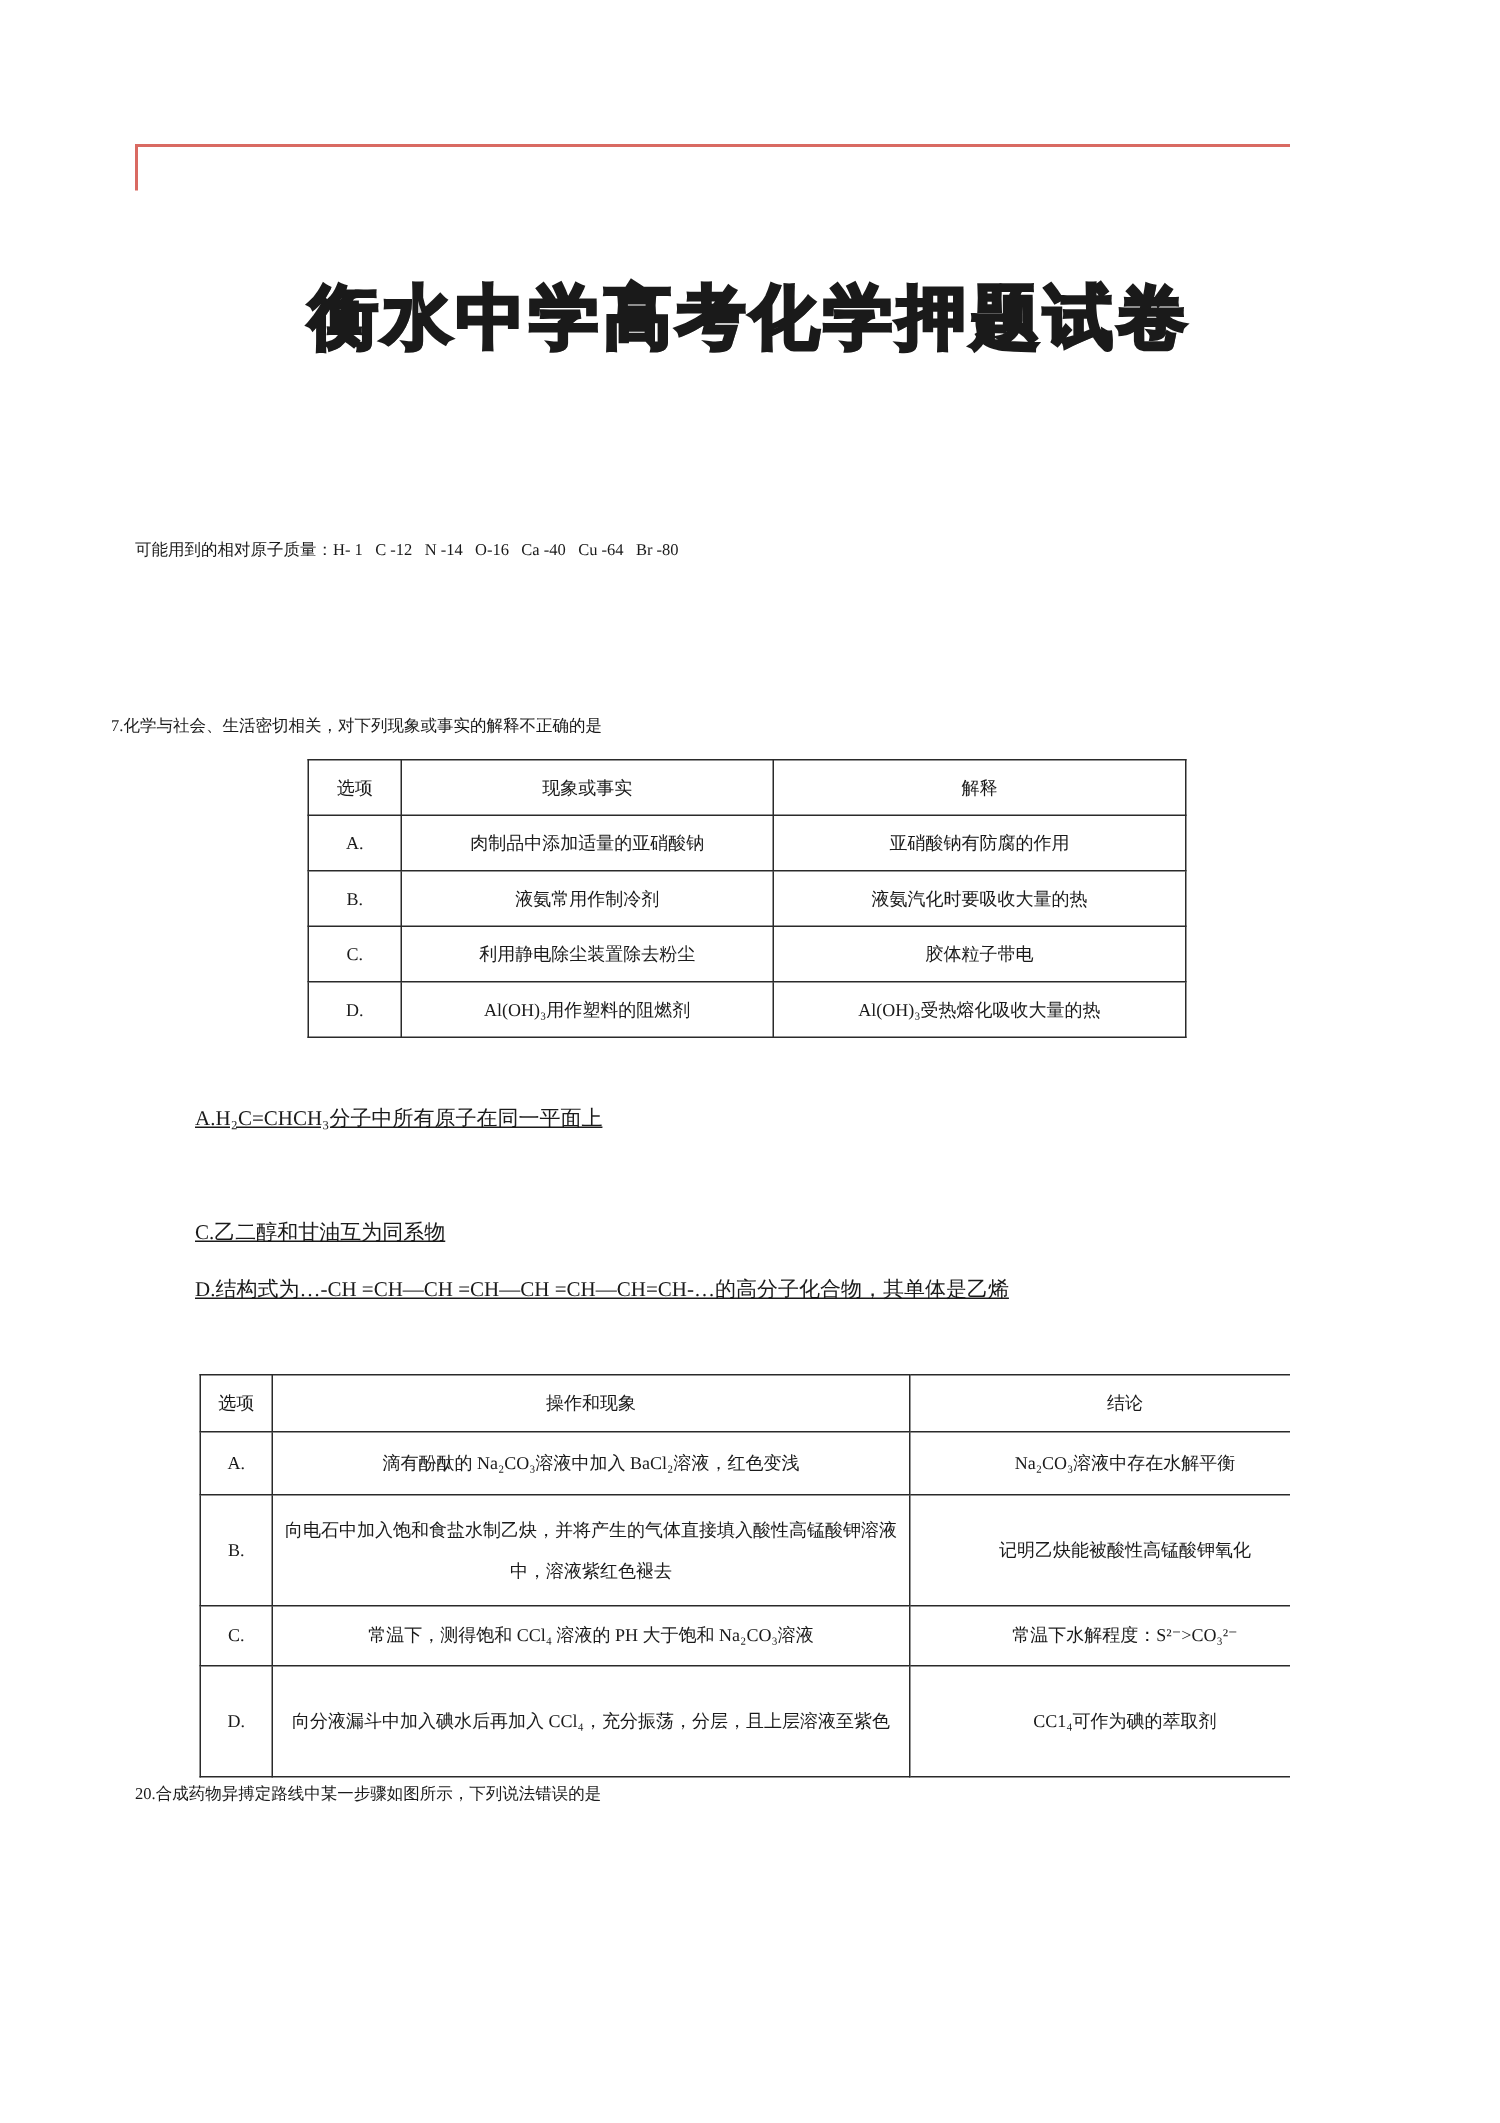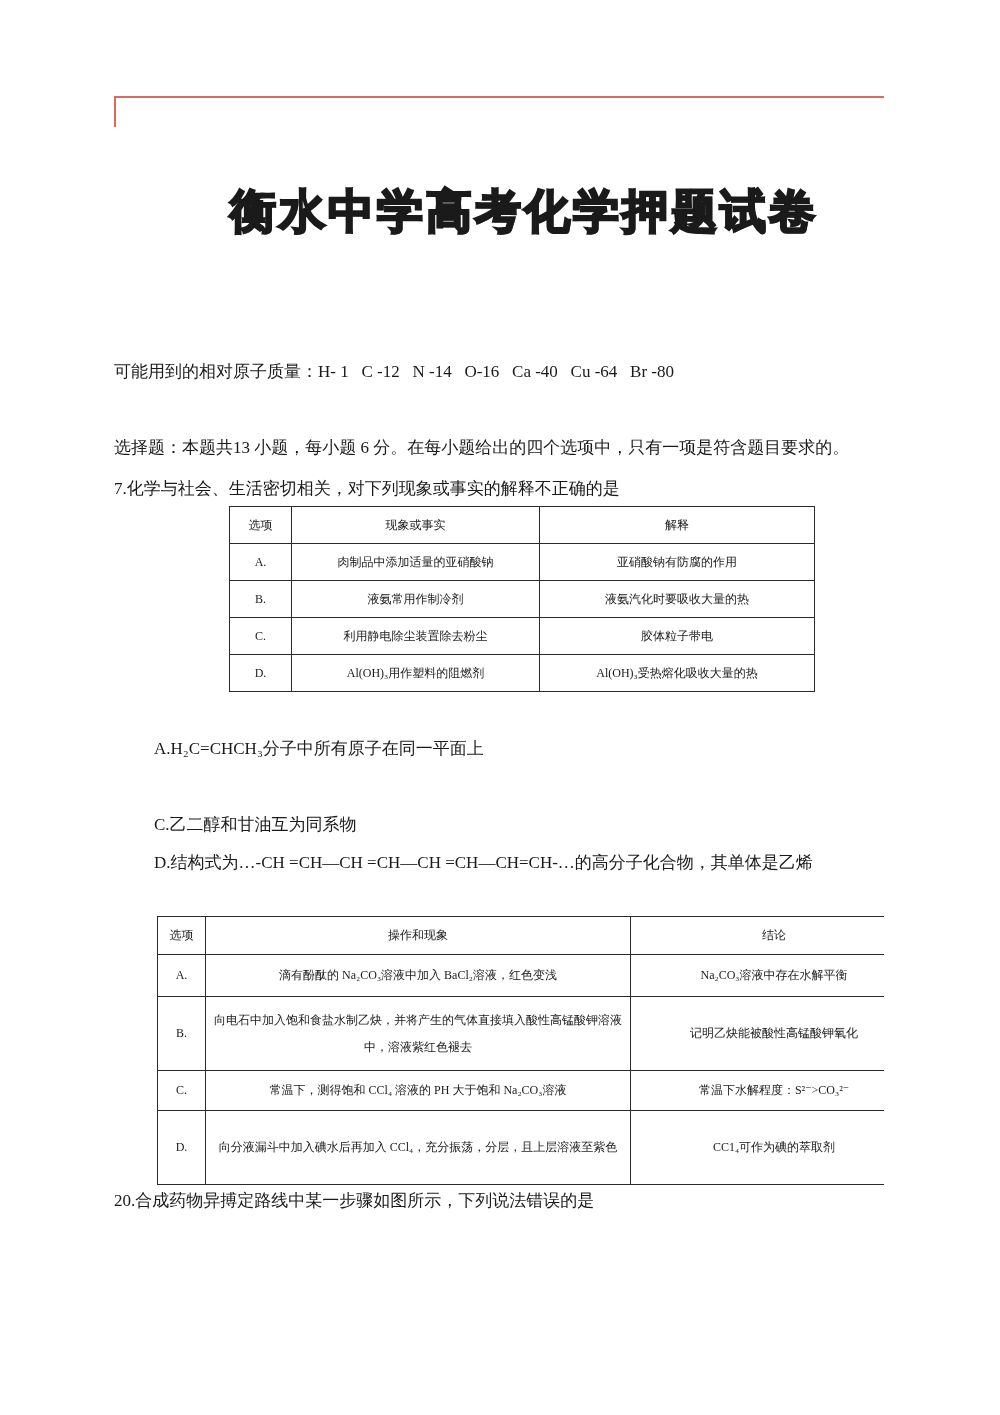--- a/index.html
+++ b/index.html
@@ -1,40 +1,40 @@
 <!DOCTYPE html>
 <html><head>
 <meta charset="utf-8">
 <style>
   html,body{margin:0;padding:0;background:#ffffff;}
   #page{
     position:relative;width:860px;height:1415px;background:#ffffff;overflow:hidden;
-    font-family:"Liberation Serif","DejaVu Serif",serif;color:#1a1a1a;margin-left:24px;
+    font-family:"Liberation Serif","DejaVu Serif",serif;color:#1a1a1a;
   }
   .abs{position:absolute;}
   
   #red-frame{
     left:90px;top:96px;width:818px;height:29px;
     border-top:2px solid #d96a62;border-left:2px solid #d96a62;border-right:2px solid #d96a62;
   }
   
   #title{
     left:0;top:181px;width:1000px;text-align:center;
     font-family:"Liberation Sans","DejaVu Sans",sans-serif;
     font-size:46px;font-weight:bold;letter-spacing:3px;
     color:#cfcfcf;-webkit-text-stroke:2.4px #1a1a1a;
     text-shadow:1px 1px 0 #555;
   }
-  .bodyline{font-size:17px;line-height:1.45;white-space:pre-wrap;}
+  .bodyline{font-size:11px;line-height:1.45;white-space:pre-wrap;}
   #atomic-masses{left:90px;top:360px;width:830px;}
   #section-heading{left:0;top:396px;width:1000px;text-align:center;font-size:18px;}
   #instructions{left:90px;top:436px;width:830px;}
-  #q7-stem{left:90px;top:477px;width:830px;}
+  #q7-stem{left:74px;top:477px;width:830px;}
   #q8-stem{left:90px;top:698px;width:830px;}
-  .q8opt{left:130px;width:790px;font-size:17px;white-space:pre-wrap;}
+  .q8opt{left:130px;width:790px;font-size:14px;white-space:pre-wrap;text-decoration:underline;}
   #q8-opt-a{top:737px;}
   #q8-opt-b{top:775px;}
   #q8-opt-c{top:813px;}
   #q8-opt-d{top:851px;}
   #q9-stem{left:90px;top:885px;width:840px;}
   #q10-stem{left:90px;top:1189px;width:840px;}
 
   table{border-collapse:collapse;table-layout:fixed;}
   td,th{border:1.5px solid #2a2a2a;padding:2px 8px;font-weight:normal;text-align:center;
         font-size:12px;vertical-align:middle;overflow:hidden;}
@@ -61,21 +61,20 @@
 
 <div id="page">
 
   <div id="red-frame" class="abs"></div>
 
   <div id="title" class="abs">衡水中学高考化学押题试卷</div>
 
   <div id="atomic-masses" class="abs bodyline">可能用到的相对原子质量：H- 1   C -12   N -14   O-16   Ca -40   Cu -64   Br -80</div>
 
 
-  <div id="instructions" class="abs bodyline">选择题：本题共13 小题，每小题 6 分。在每小题给出的四个选项中，只有一项是符含题目要求的。</div>
 
   <div id="q7-stem" class="abs bodyline">7.化学与社会、生活密切相关，对下列现象或事实的解释不正确的是</div>
 
   <table id="q7-table" class="abs">
     <colgroup>
         <col class="c1">
         <col class="c2">
         <col class="c3">
       </colgroup>
     <tbody>

